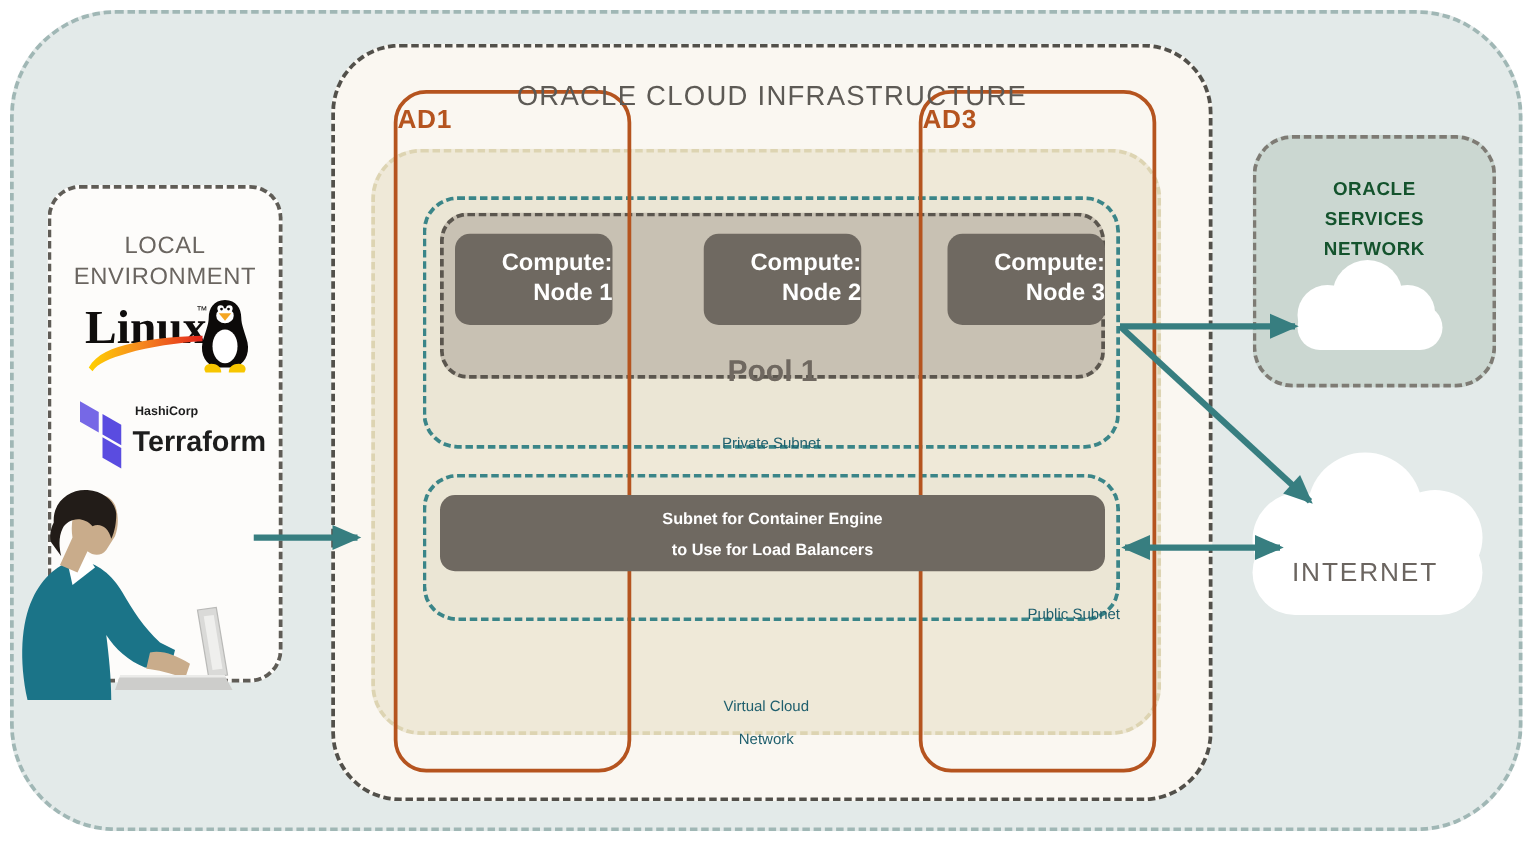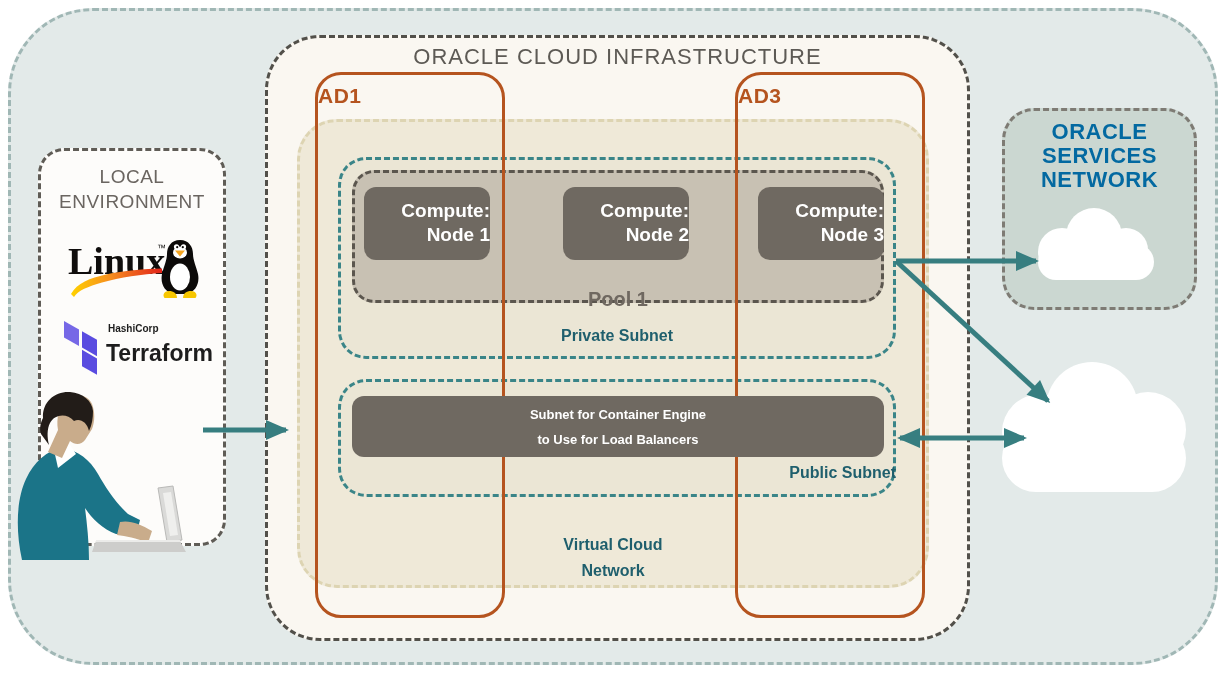--- a/index.html
+++ b/index.html
@@ -30,30 +30,30 @@
   .ad-1{left:315px;} .ad-2{left:521px;} .ad-3{left:735px;}
   .ad-label{width:100%;text-align:left;padding-top:9px;font-size:21px;font-weight:bold;
     color:var(--ad-accent,#b5541f);letter-spacing:.5px;}
   
   .node{top:187px;width:126px;height:73px;border-radius:12px;background:var(--node-fill,#6f6961);
     color:#ffffff;z-index:6;text-align:right;font-size:19px;font-weight:600;line-height:24px;padding-top:12px;}
   .node-1{left:364px;} .node-2{left:563px;} .node-3{left:758px;}
   .lb-bar{left:352px;top:396px;width:532px;height:61px;border-radius:12px;background:var(--node-fill,#6f6961);
     color:#ffffff;z-index:6;text-align:center;font-size:13px;font-weight:600;line-height:25px;padding-top:6px;}
   
-  .lbl{z-index:7;text-align:center;}
+  .lbl{z-index:7;text-align:center;margin-top:20px;}
   .oci-title{left:265px;top:44px;width:705px;font-size:22px;letter-spacing:1px;color:var(--gray-text,#5d5a55);}
   .local-title{left:38px;top:164px;width:188px;font-size:19px;line-height:25px;letter-spacing:.5px;color:#6a6560;}
-  .teal-lbl{color:var(--teal-text,#1f5f6d);font-weight:700;font-size:16px;}
+  .teal-lbl{color:var(--teal-text,#1f5f6d);font-weight:400;font-size:12px;}
   .private-lbl{left:338px;top:327px;width:558px;}
   .public-lbl{left:338px;top:464px;width:558px;text-align:right;}
-  .pool-lbl{left:352px;top:288px;width:532px;font-size:20px;font-weight:600;color:var(--pool-text,#6f6860);}
+  .pool-lbl{left:352px;top:264px;width:532px;font-size:24px;font-weight:600;color:var(--pool-text,#6f6860);}
   .vcn-lbl{left:297px;top:532px;width:632px;line-height:26px;}
-  .osn-title{left:1002px;top:120px;width:195px;font-size:22px;line-height:24px;letter-spacing:.5px;
-    color:#0369a1;font-weight:600;}
+  .osn-title{left:1002px;top:120px;width:195px;font-size:15px;line-height:24px;letter-spacing:.5px;
+    color:#14532d;font-weight:600;}
   .internet-lbl{left:1012px;top:427px;width:160px;font-size:21px;letter-spacing:1.5px;color:#6b6560;z-index:9;}
   
   .person-svg{left:12px;top:388px;width:192px;height:176px;z-index:8;}
   .linux-svg{left:68px;top:232px;width:134px;height:72px;z-index:2;}
   .terraform-svg{left:62px;top:318px;width:152px;height:58px;z-index:2;}
   .overlay-svg{left:0;top:0;width:1226px;height:673px;z-index:8;pointer-events:none;}
 </style>
 </head>
 <body>
 
@@ -185,14 +185,15 @@
     </g>
 
     <g stroke="#377e80" stroke-width="5" fill="none">
       <path d="M203,430 L286,430" marker-end="url(#ah)"></path>
       <path d="M896,261 L1036,261" marker-end="url(#ah)"></path>
       <path d="M896,261 L1048,401" marker-end="url(#ah)"></path>
       <path d="M900,438 L1024,438" marker-start="url(#ah)" marker-end="url(#ah)"></path>
     </g>
   </svg>
 
+  <div class="abs lbl internet-lbl">INTERNET</div>
 
 </div>
 
 </body></html>

